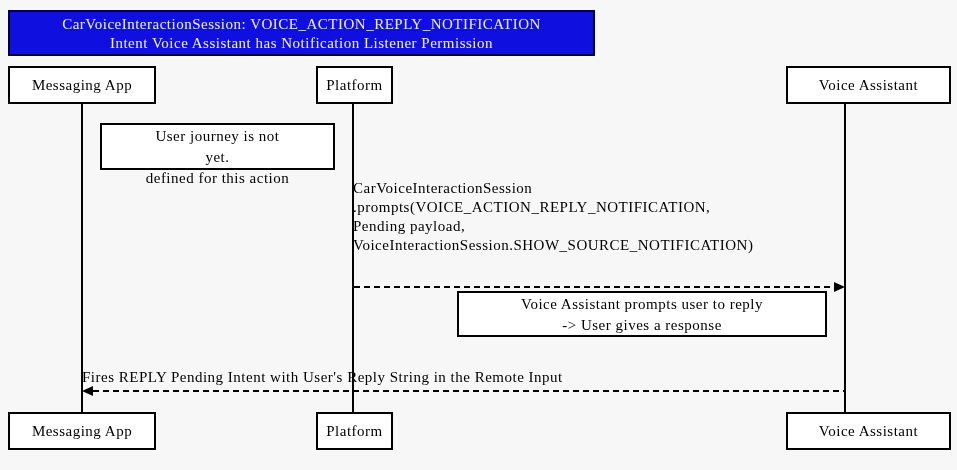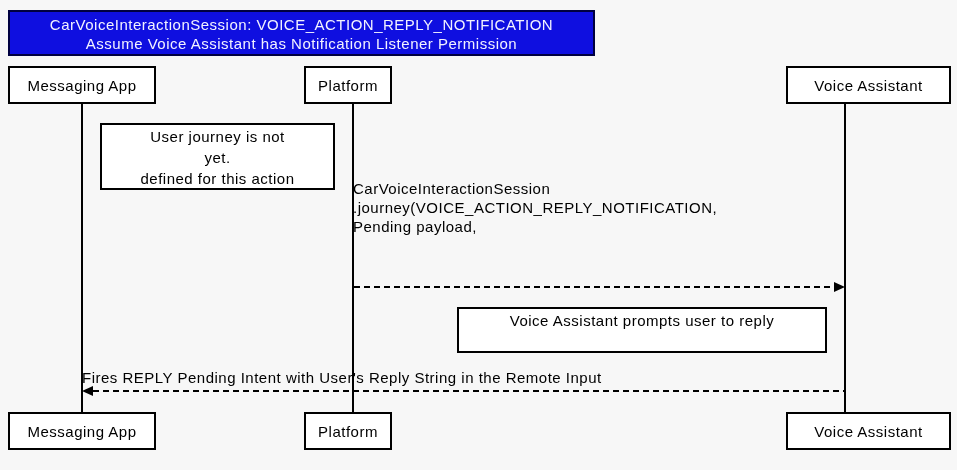--- a/index.html
+++ b/index.html
@@ -9,21 +9,21 @@
     --title-bg: #0f0fe0;
     --title-text: #f2f2ff;
   }
   * { margin: 0; padding: 0; box-sizing: border-box; }
   html, body { background: var(--canvas-bg); }
   .diagram {
     position: relative;
     width: 957px;
     height: 470px;
     background: var(--canvas-bg);
-    font-family: Liberation Sans, sans-serif;
+    font-family: Liberation Serif, serif;
     font-size: 15px;
     letter-spacing: 0.5px;
     color: #000000;
     overflow: hidden;
   }
   .title-box {
     position: absolute;
     left: 8px; top: 10px;
     width: 587px; height: 46px;
     background: var(--title-bg);
@@ -46,31 +46,31 @@
     border: 2px solid var(--line-color);
     background: var(--box-bg);
     display: flex;
     align-items: center;
     justify-content: center;
     white-space: nowrap;
   }
   .actor-top { top: 66px; }
   .actor-bottom { top: 412px; }
   .pos-msgapp { left: 8px; width: 148px; }
-  .pos-platform { left: 304px; width: 88px; }
+  .pos-platform { left: 316px; width: 77px; }
   .pos-voice { left: 786px; width: 165px; }
   .note {
     position: absolute;
     border: 2px solid var(--line-color);
     background: var(--box-bg);
     text-align: center;
     line-height: 21px;
   }
-  .note-1 { left: 100px; top: 123px; width: 235px; height: 67px; padding-top: 1px; }
-  .note-2 { left: 457px; top: 307px; width: 370px; height: 46px; padding-top: 1px; }
+  .note-1 { left: 100px; top: 123px; width: 235px; height: 47px; padding-top: 1px; }
+  .note-2 { left: 457px; top: 291px; width: 370px; height: 46px; padding-top: 1px; }
   .msg-label {
     position: absolute;
     line-height: 19px;
     white-space: nowrap;
   }
   .msg-1-label { left: 353px; top: 179px; width: 492px; }
   .msg-2-label { left: 82px; top: 369px; width: 675px; line-height: 17px; }
   .dashed-line {
     position: absolute;
     height: 2px;
@@ -91,49 +91,51 @@
 <body>
 
 <div class="diagram">
 
   <div class="lifeline" style="left:81px;"></div>
   <div class="lifeline" style="left:352px;"></div>
   <div class="lifeline" style="left:844px;"></div>
 
   <div class="title-box">
     <div>CarVoiceInteractionSession: VOICE_ACTION_REPLY_NOTIFICATION</div>
-    <div>Assume Voice Assistant has Notification Listener Permission</div>
+    <div>Intent Voice Assistant has Notification Listener Permission</div>
   </div>
 
   <div class="actor-box actor-top pos-msgapp">
     <span>Messaging App</span>
   </div>
   <div class="actor-box actor-top pos-platform">
     <span>Platform</span>
   </div>
   <div class="actor-box actor-top pos-voice">
     <span>Voice Assistant</span>
   </div>
 
   <div class="note note-1">
     <div>User journey is not</div>
     <div>yet.</div>
     <div>defined for this action</div>
   </div>
 
   <div class="msg-label msg-1-label">
     <div>CarVoiceInteractionSession</div>
-    <div>.journey(VOICE_ACTION_REPLY_NOTIFICATION,</div>
+    <div>.prompts(VOICE_ACTION_REPLY_NOTIFICATION,</div>
     <div>Pending payload,</div>
+    <div>VoiceInteractionSession.SHOW_SOURCE_NOTIFICATION)</div>
   </div>
   <div class="dashed-line arrow-1-line"></div>
   <div class="arrowhead ah-right"></div>
 
   <div class="note note-2">
     <div>Voice Assistant prompts user to reply</div>
+    <div>-&gt; User gives a response</div>
   </div>
 
   <div class="msg-label msg-2-label">
     <div>Fires REPLY Pending Intent with User's Reply String in the Remote Input</div>
   </div>
   <div class="dashed-line arrow-2-line"></div>
   <div class="arrowhead ah-left"></div>
 
   <div class="actor-box actor-bottom pos-msgapp">
     <span>Messaging App</span>

